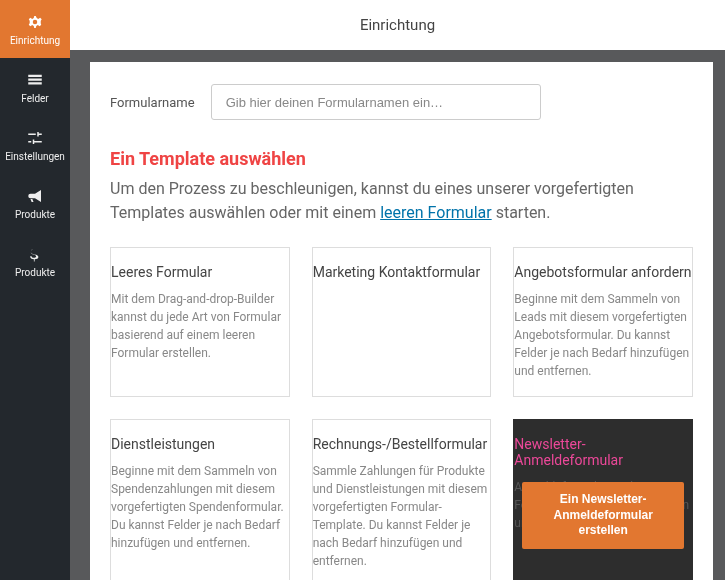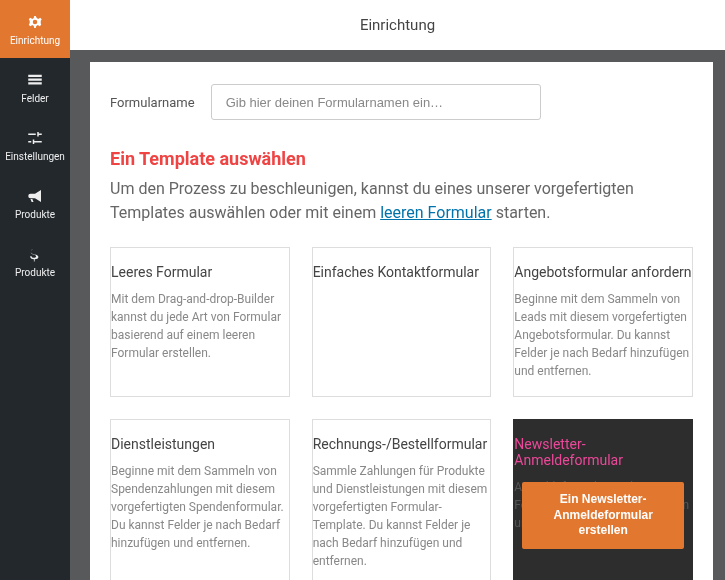--- a/index.html
+++ b/index.html
@@ -165,21 +165,21 @@
       <p class="section-desc">
         <span>Um den Prozess zu beschleunigen, kannst du eines unserer vorgefertigten Templates auswählen oder mit einem </span><a href="#">leeren Formular</a><span> starten.</span>
       </p>
 
       <div class="grid">
         <div class="card">
           <div class="card-title">Leeres Formular</div>
           <div class="card-desc">Mit dem Drag-and-drop-Builder kannst du jede Art von Formular basierend auf einem leeren Formular erstellen.</div>
         </div>
         <div class="card">
-          <div class="card-title">Einfaches Kontaktformular</div>
+          <div class="card-title">Marketing Kontaktformular</div>
         </div>
         <div class="card">
           <div class="card-title">Angebotsformular anfordern</div>
           <div class="card-desc">Beginne mit dem Sammeln von Leads mit diesem vorgefertigten Angebotsformular. Du kannst Felder je nach Bedarf hinzufügen und entfernen.</div>
         </div>
         <div class="card">
           <div class="card-title">Dienstleistungen</div>
           <div class="card-desc">Beginne mit dem Sammeln von Spendenzahlungen mit diesem vorgefertigten Spendenformular. Du kannst Felder je nach Bedarf hinzufügen und entfernen.</div>
         </div>
         <div class="card">

